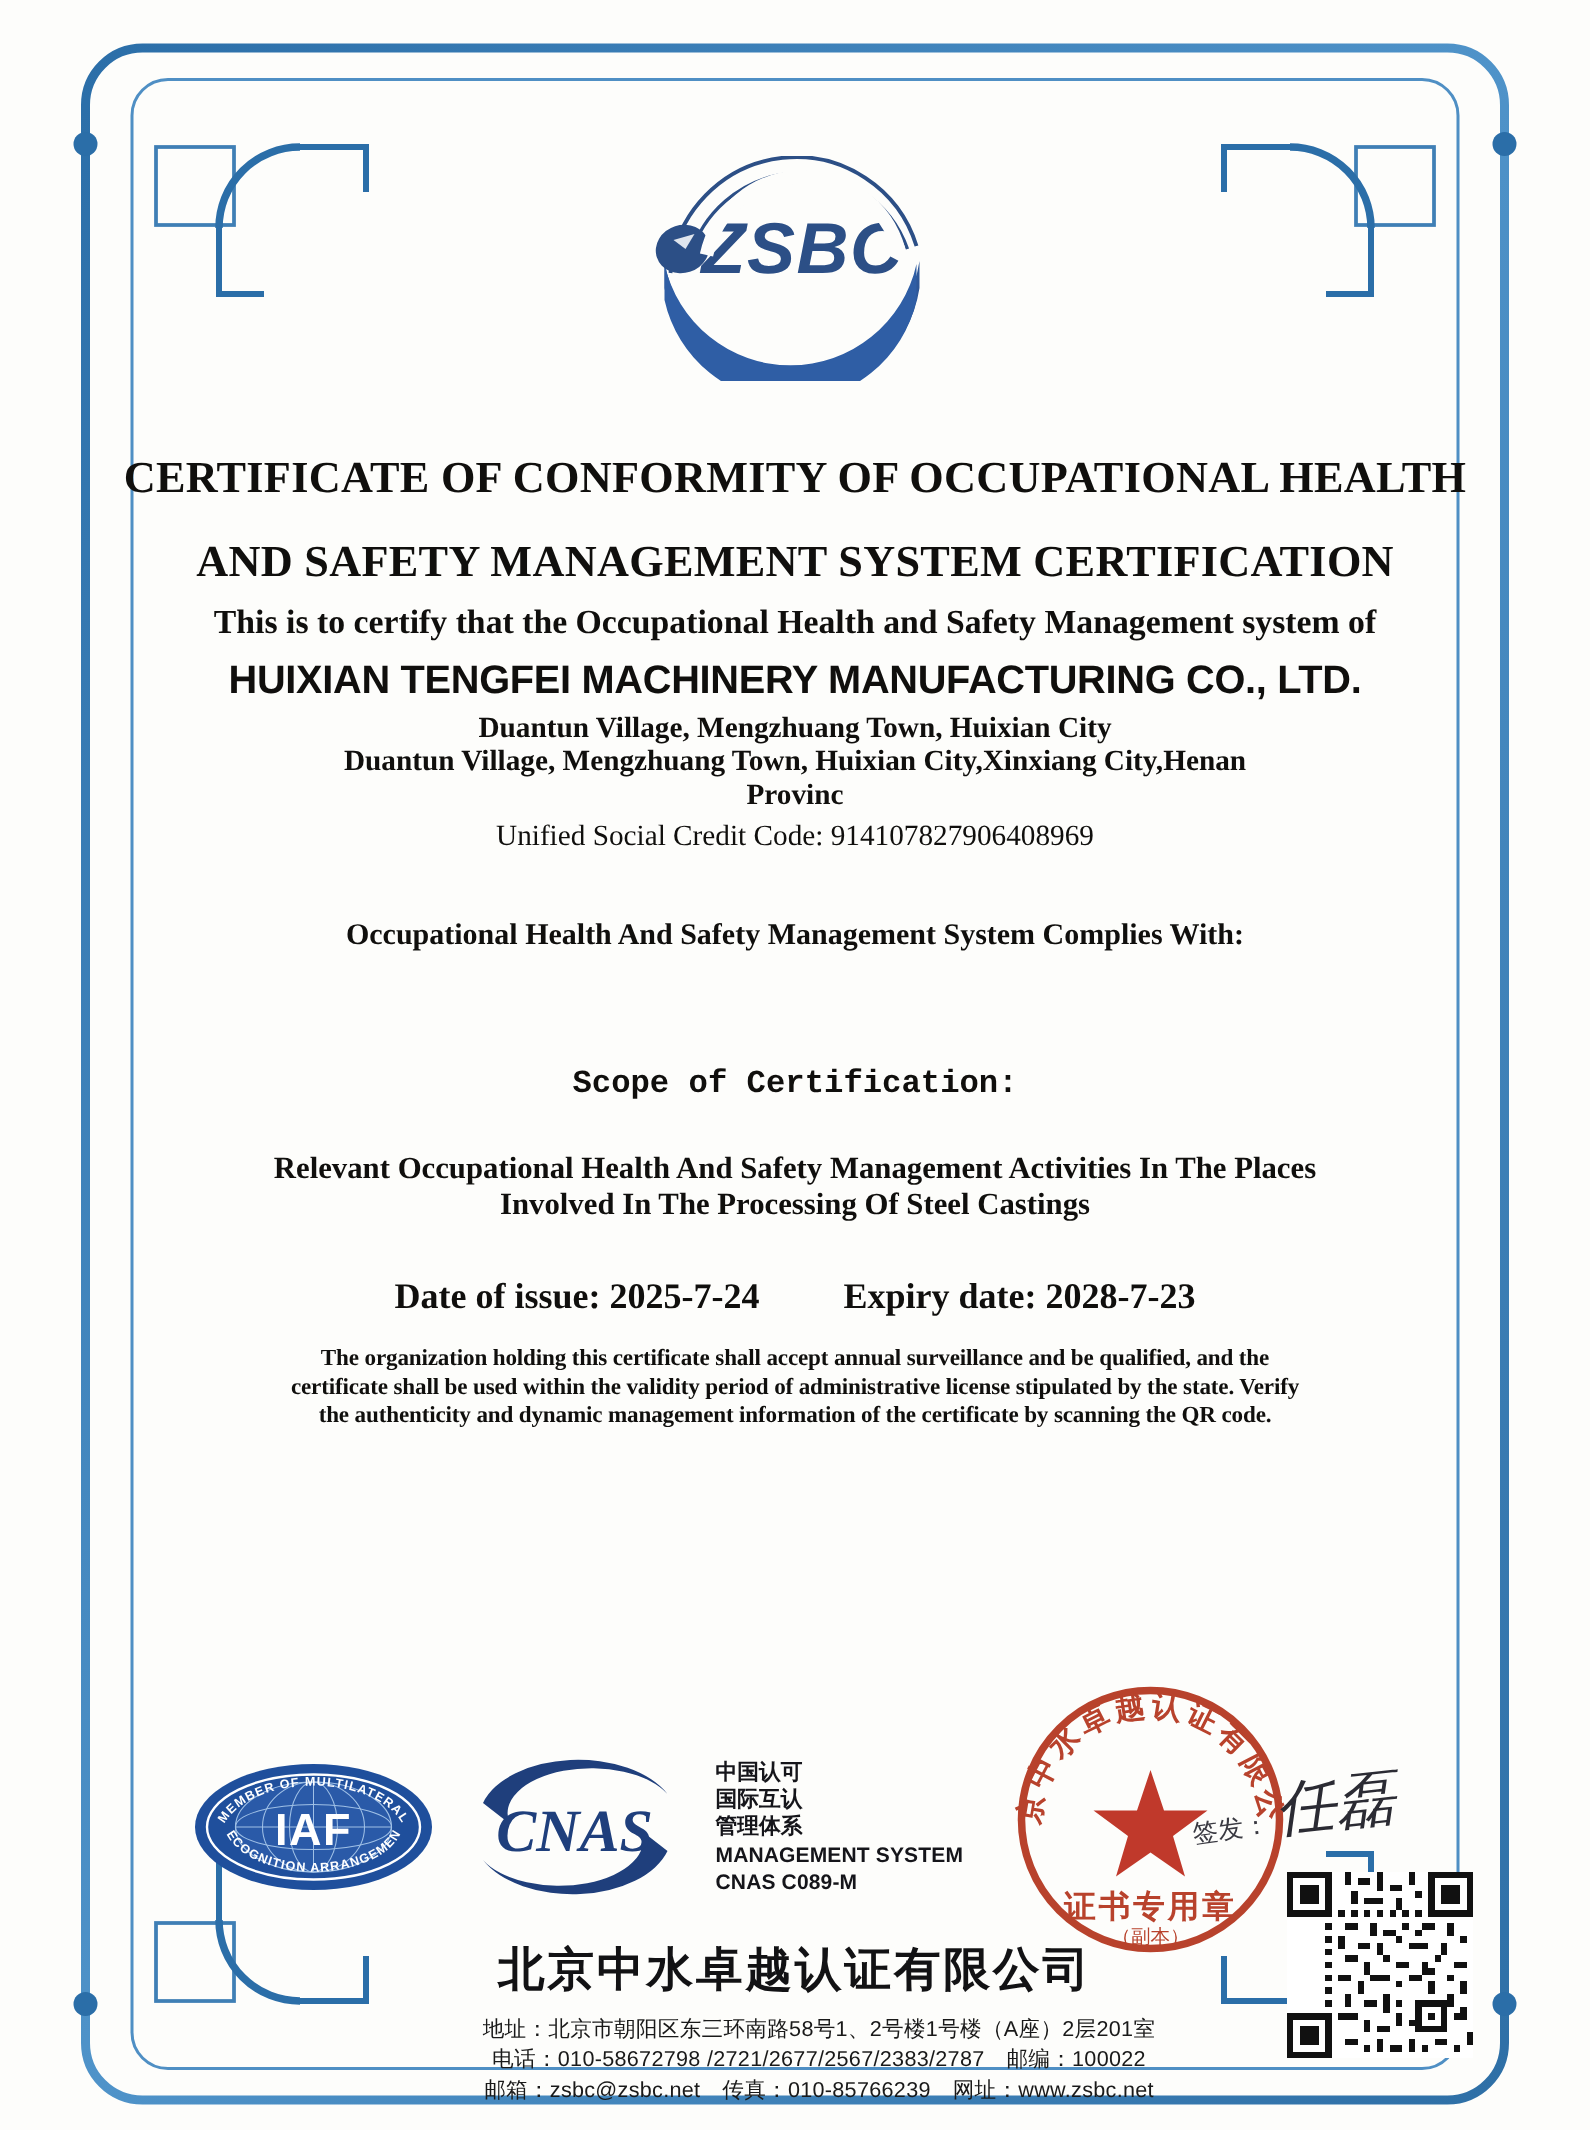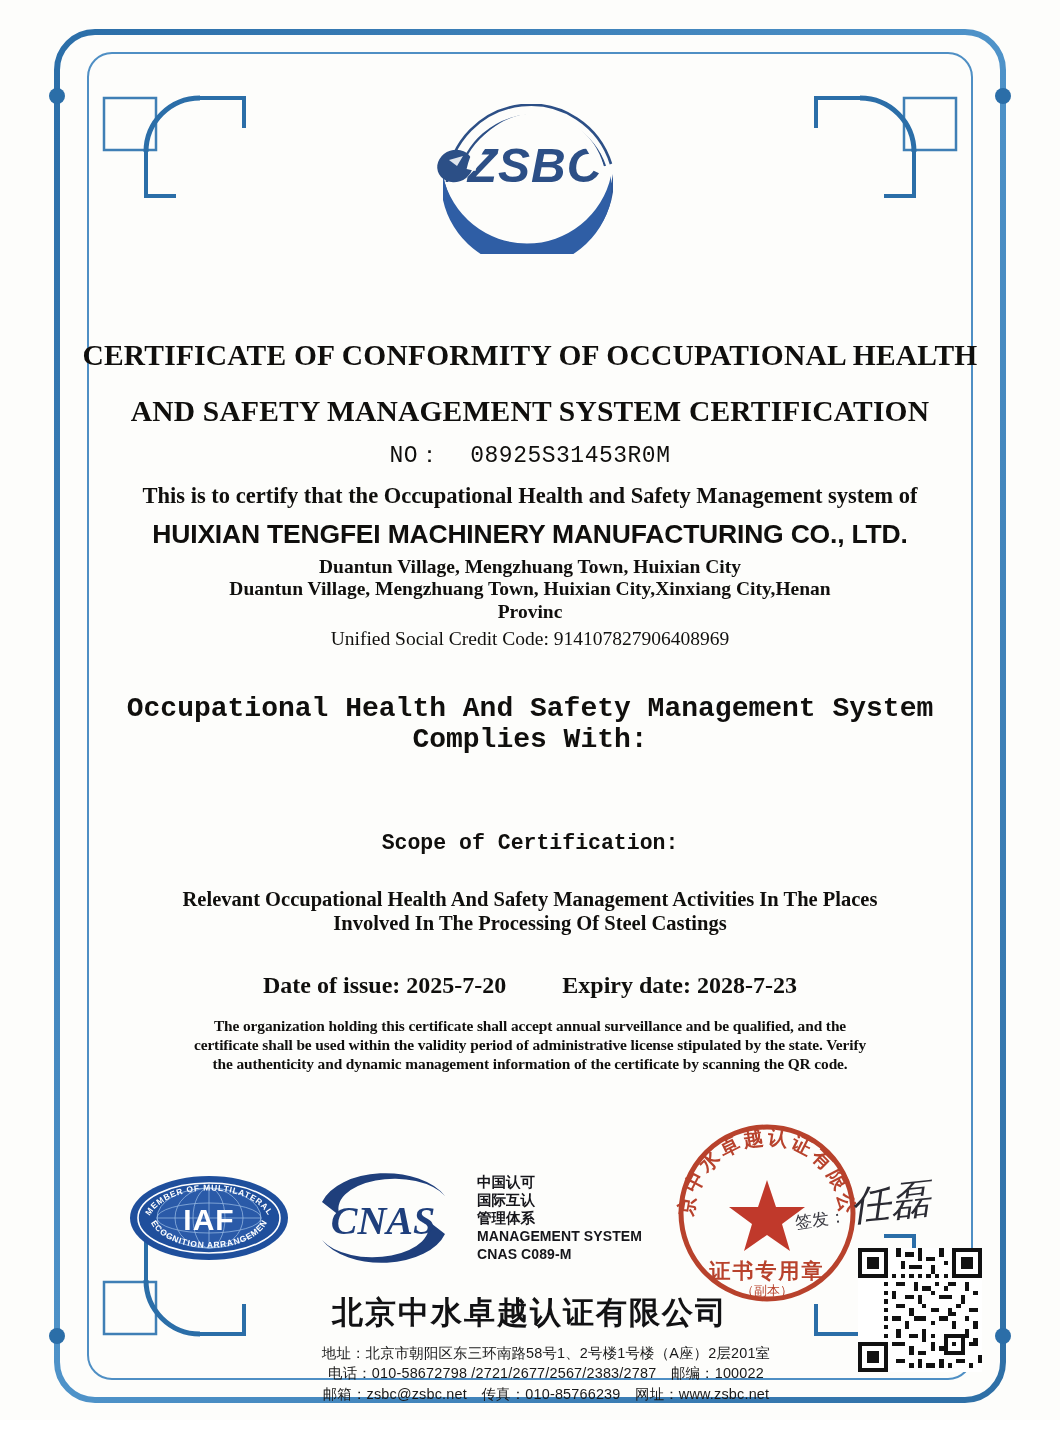--- a/index.html
+++ b/index.html
@@ -37,21 +37,20 @@
   }
 
   
   .body-block {
     position: absolute;
     left: 70px;
     right: 70px;
     top: 305px;
     text-align: center;
     color: #100f0d;
-    margin-top: 36px;
   }
   .title-line {
     font-family: "Liberation Serif", serif;
     font-weight: bold;
     font-size: 29.5px;
     letter-spacing: 0.2px;
     line-height: 1.0;
     margin: 0 0 26px 0;
     white-space: nowrap;
   }
@@ -86,23 +85,23 @@
     margin: 0;
   }
   .addr-line.a2 { font-size: 19.5px; }
   .credit-line {
     font-family: "Liberation Serif", serif;
     font-weight: normal;
     font-size: 19.5px;
     margin: 5px 0 0 0;
   }
   .complies-line {
-    font-family: Liberation Mono, monospace;
-    font-weight: bold;
-    font-size: 28px;
+    font-family: Liberation Serif, serif;
+    font-weight: bold;
+    font-size: 20px;
     margin: 43px 0 0 0;
   }
   .standard-line {
     font-family: "Liberation Serif", serif;
     font-weight: bold;
     font-size: 29px;
     letter-spacing: 0.6px;
     margin: 40px 0 0 0;
   }
   .scope-title {
@@ -273,45 +272,41 @@
 
       <path d="M 56 66 A 66 66 0 0 1 184 62" fill="none" stroke="#fdfdfb" stroke-width="9"></path>
     </svg>
   </div>
 
   <div class="body-block">
 
     <div class="title-line">CERTIFICATE OF CONFORMITY OF OCCUPATIONAL HEALTH</div>
     <div class="title-line second">AND SAFETY MANAGEMENT SYSTEM CERTIFICATION</div>
 
-    <div class="cert-no">
-      <span>NO：</span>&nbsp;
-      <span>08925S31453R0M</span>
-    </div>
 
     <div class="certify-line">This is to certify that the Occupational Health and Safety Management system of</div>
 
     <div class="company-name">HUIXIAN TENGFEI MACHINERY MANUFACTURING CO., LTD.</div>
 
     <div class="addr-line">Duantun Village, Mengzhuang Town, Huixian City</div>
     <div class="addr-line a2">Duantun Village, Mengzhuang Town, Huixian City,Xinxiang City,Henan</div>
     <div class="addr-line a2">Provinc</div>
 
     <div class="credit-line">Unified Social Credit Code: 914107827906408969</div>
 
     <div class="complies-line">Occupational Health And Safety Management System Complies With:</div>
 
 
     <div class="scope-title">Scope of Certification:</div>
 
     <div class="scope-text">Relevant Occupational Health And Safety Management Activities In The Places</div>
     <div class="scope-text" style="margin-top:0">Involved In The Processing Of Steel Castings</div>
 
     <div class="dates-row">
-      <span>Date of issue: 2025-7-20</span>
+      <span>Date of issue: 2025-7-24</span>
       <span>Expiry date: 2028-7-23</span>
     </div>
 
     <div class="disclaimer">
       <div>The organization holding this certificate shall accept annual surveillance and be qualified, and the</div>
       <div>certificate shall be used within the validity period of administrative license stipulated by the state. Verify</div>
       <div>the authenticity and dynamic management information of the certificate by scanning the QR code.</div>
     </div>
   </div>
 

